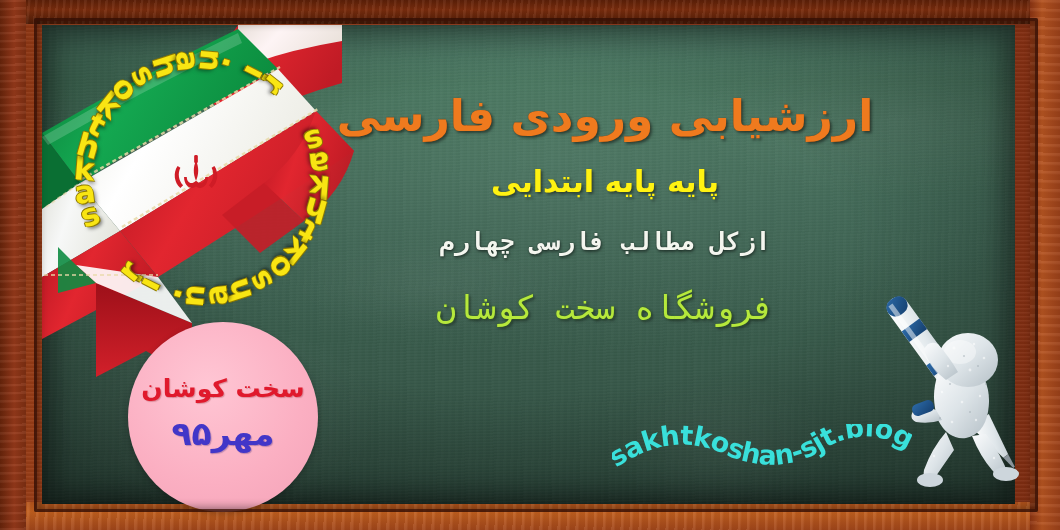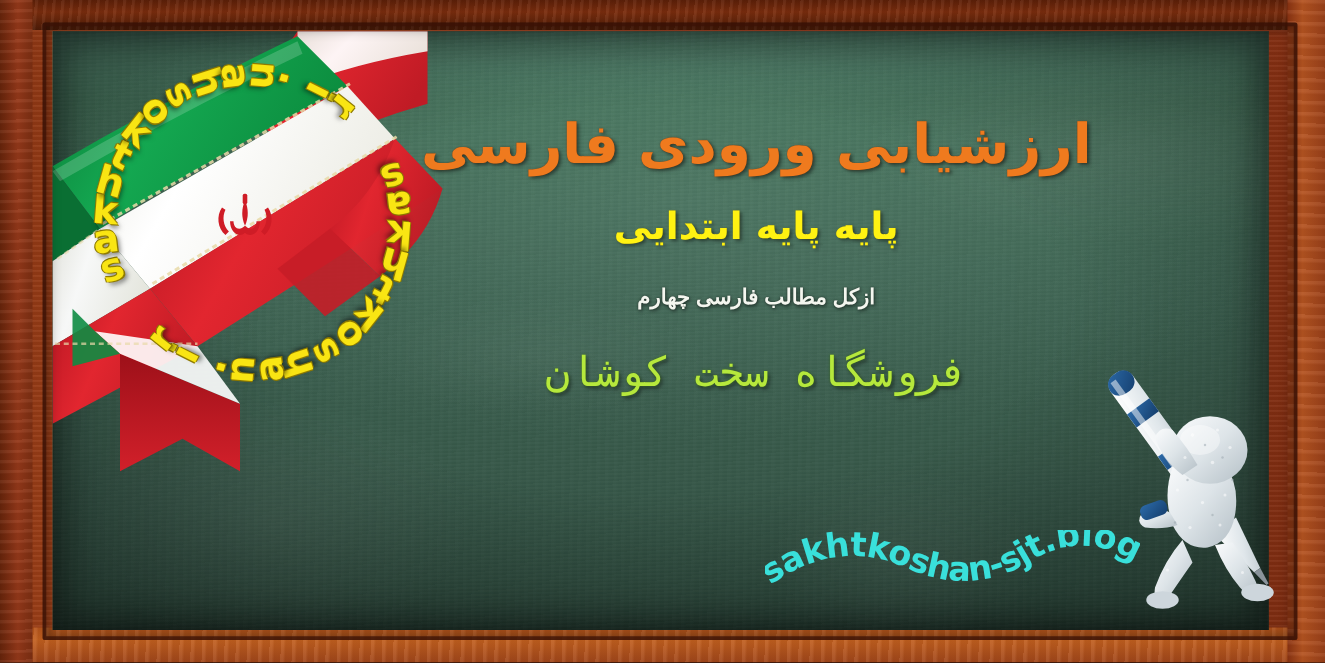--- a/index.html
+++ b/index.html
@@ -155,23 +155,23 @@
     color: #fff212;
     letter-spacing: 0.5px;
     text-shadow:
       0 0 1px rgba(110,100,0,0.7),
       2px 2px 3px rgba(0,0,0,0.42);
     white-space: nowrap;
   }
 
   .title-note {
     margin-top: 28px;
-    font-family: Liberation Sans, sans-serif;
-    font-weight: bold;
-    font-size: 17px;
+    font-family: Liberation Mono, monospace;
+    font-weight: bold;
+    font-size: 25px;
     color: #f4f6ef;
     letter-spacing: 0.5px;
     text-shadow:
       0 0 2px rgba(0,0,0,0.5),
       1px 2px 3px rgba(0,0,0,0.4);
     white-space: nowrap;
   }
 
   .title-shop {
     margin-top: 30px;
@@ -395,20 +395,24 @@
       <span class="wm-char" style="transform: rotate(218.25deg) translate(0px, -118px) rotate(90deg) translate(-50%, -50%);">r</span>
     </div>
 
   <div class="text-stack">
     <div class="title-main">ارزشیابی ورودی  فارسی</div>
     <div class="title-sub">پایه پایه ابتدایی</div>
     <div class="title-note">ازکل مطالب فارسی چهارم</div>
     <div class="title-shop">فروشگاه سخت کوشان</div>
   </div>
 
+  <div class="badge">
+    <div class="badge-line1">سخت کوشان</div>
+    <div class="badge-line2">مهر۹۵</div>
+  </div>
 
   <div class="blogurl">
     <svg width="300" height="70" viewBox="0 0 300 70">
       <defs>
         <path id="urlCurve" d="M4,44 Q58,6 112,30 Q166,54 214,24 Q252,2 290,22" fill="none"></path>
       </defs>
       <text>
         <textPath href="#urlCurve" startOffset="0"><tspan>sakhtkoshan-sjt.blogfa.com</tspan></textPath>
       </text>
     </svg>

